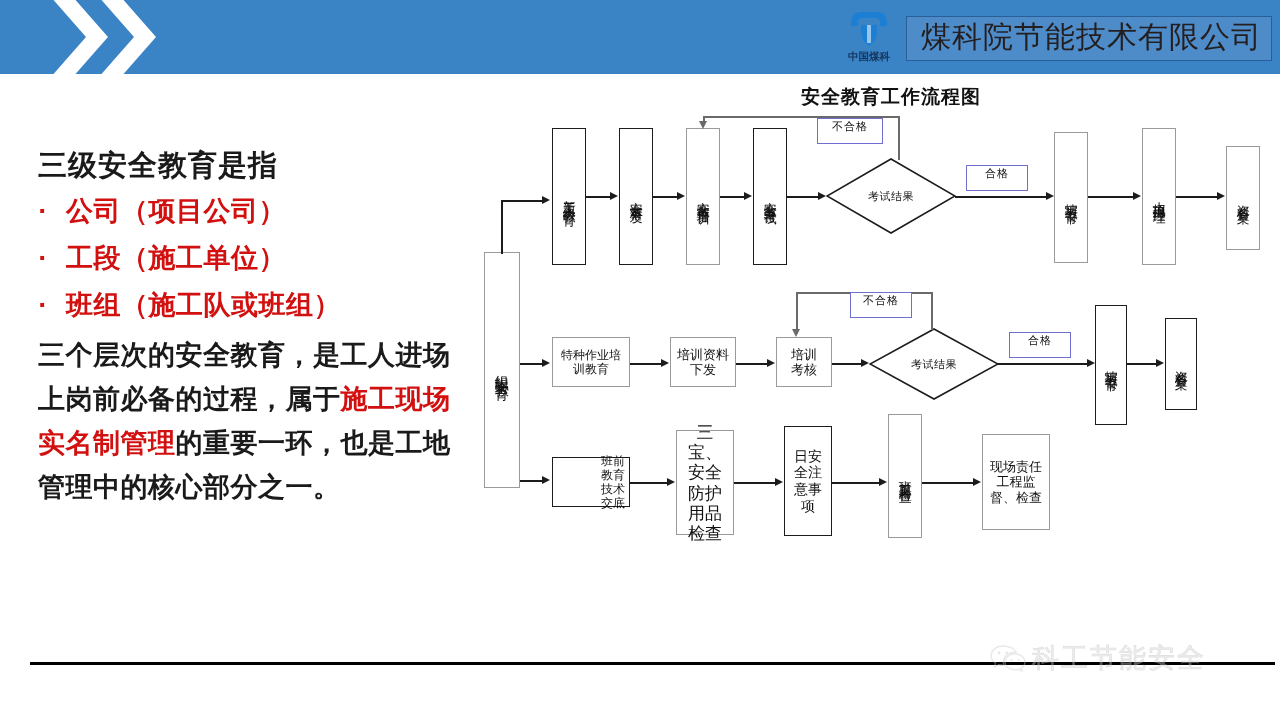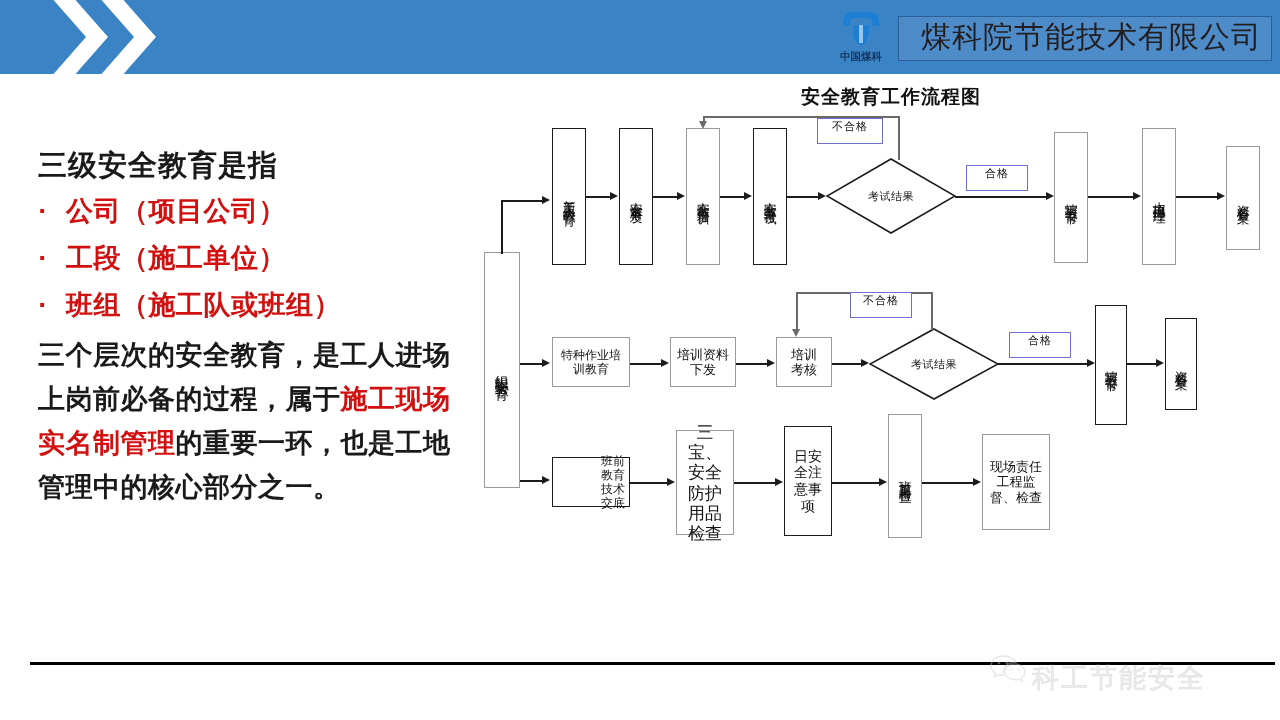--- a/index.html
+++ b/index.html
@@ -33,21 +33,21 @@
   }
   #logo-glyph{width:44px;height:40px;margin-top:2px;}
   #logo-sub{
     font-size:10.5px;color:#14355f;font-weight:bold;
     letter-spacing:0px;line-height:12px;margin-top:1px;
     white-space:nowrap;
   }
   #company-box{
     border:1px solid #2a5e96;
     background:#4e8bc9;
-    padding:3px 9px 6px 22px;
+    padding:3px 9px 6px 14px;
     display:flex;align-items:flex-start;
   }
   #company-name{
     font-size:30px;color:#231f20;font-weight:400;
     letter-spacing:1px;line-height:34px;white-space:nowrap;
   }
 
   
   #left-panel{
     position:absolute;left:38px;top:146px;width:430px;
@@ -140,21 +140,20 @@
   #watermark{
     position:absolute;left:990px;top:640px;
     display:flex;align-items:center;gap:6px;
     opacity:0.42;
   }
   #wm-icon{width:36px;height:30px;}
   #wm-text{
     font-size:27px;color:#d8d8d8;letter-spacing:2px;
     -webkit-text-stroke:0.8px #b8b8b8;white-space:nowrap;
     font-weight:400;
-    margin-top:20px;
   }
 </style>
 </head>
 <body>
 
 <div id="header">
   <div id="chev-wrap">
     <div class="chev" style="left:0px;">
       <svg width="58" height="82" viewBox="0 0 58 82">
           <polygon points="0,0 22,0 58,41 22,82 0,82 36,41" fill="#ffffff"></polygon>

